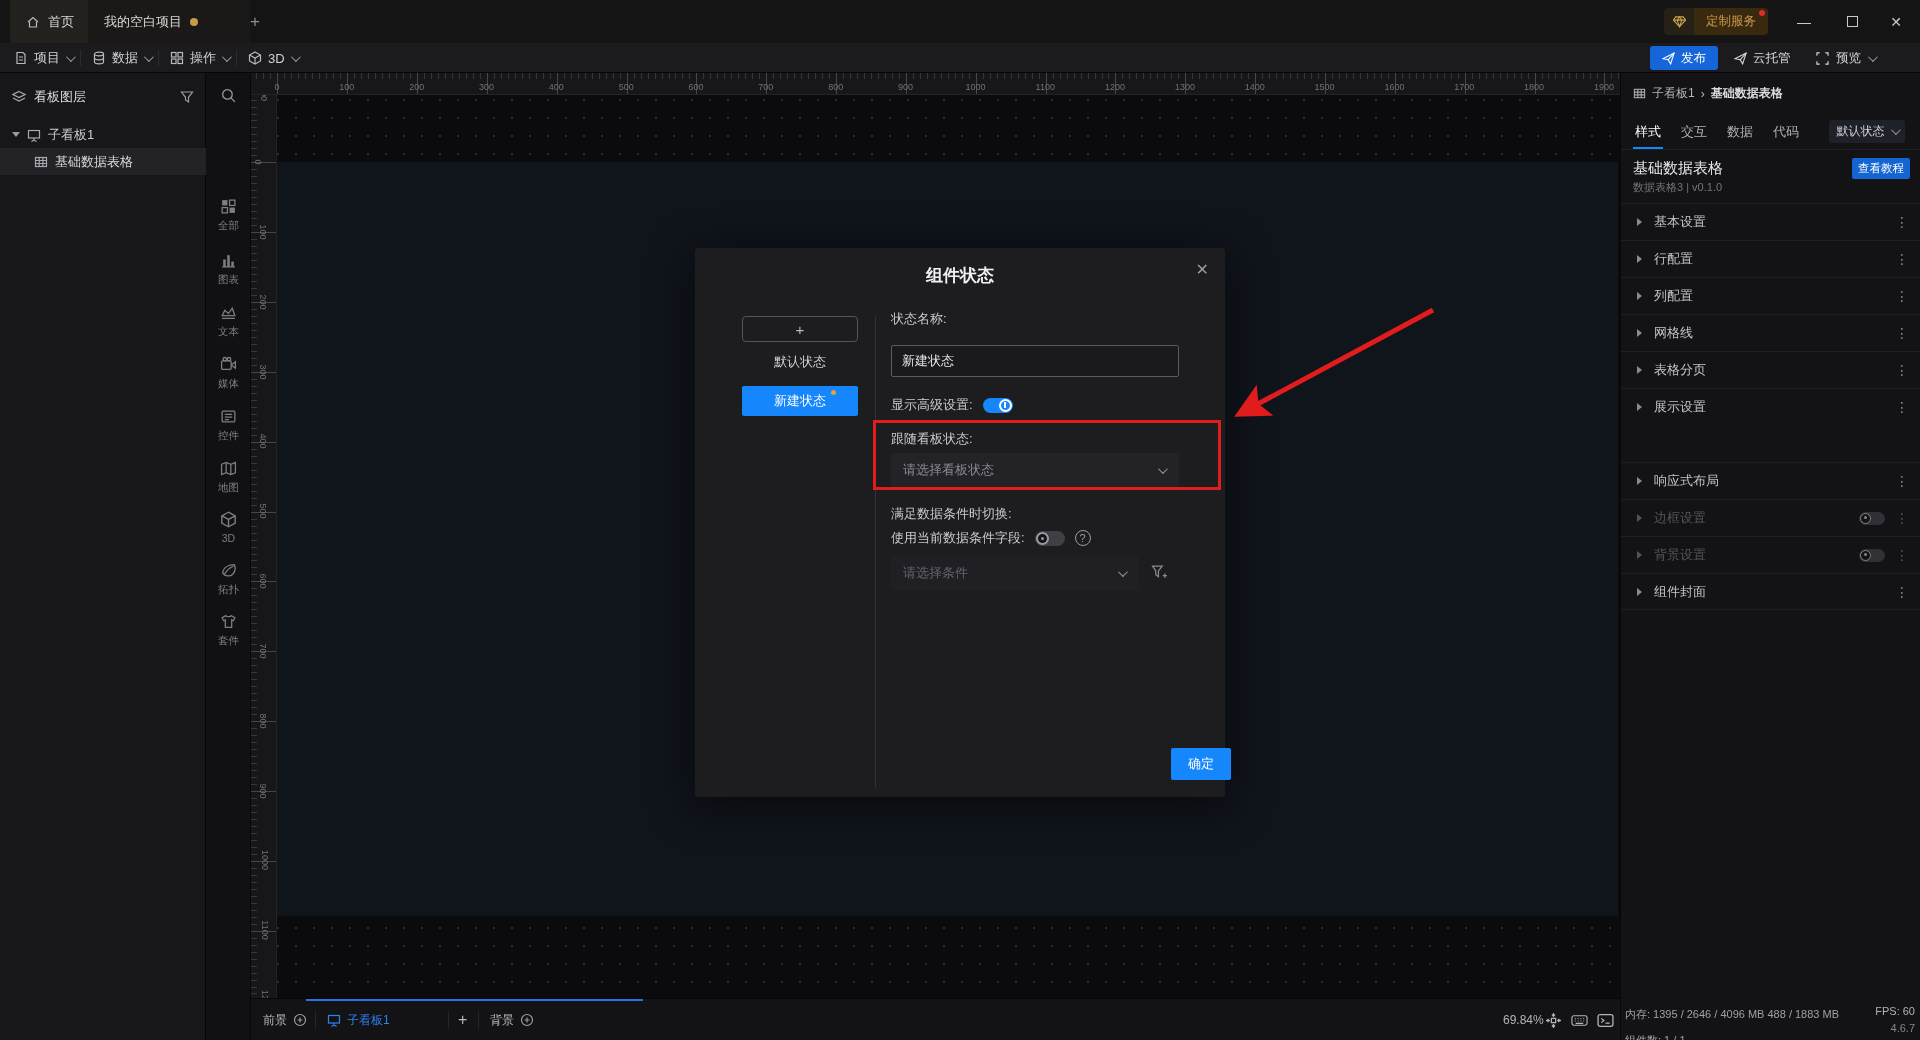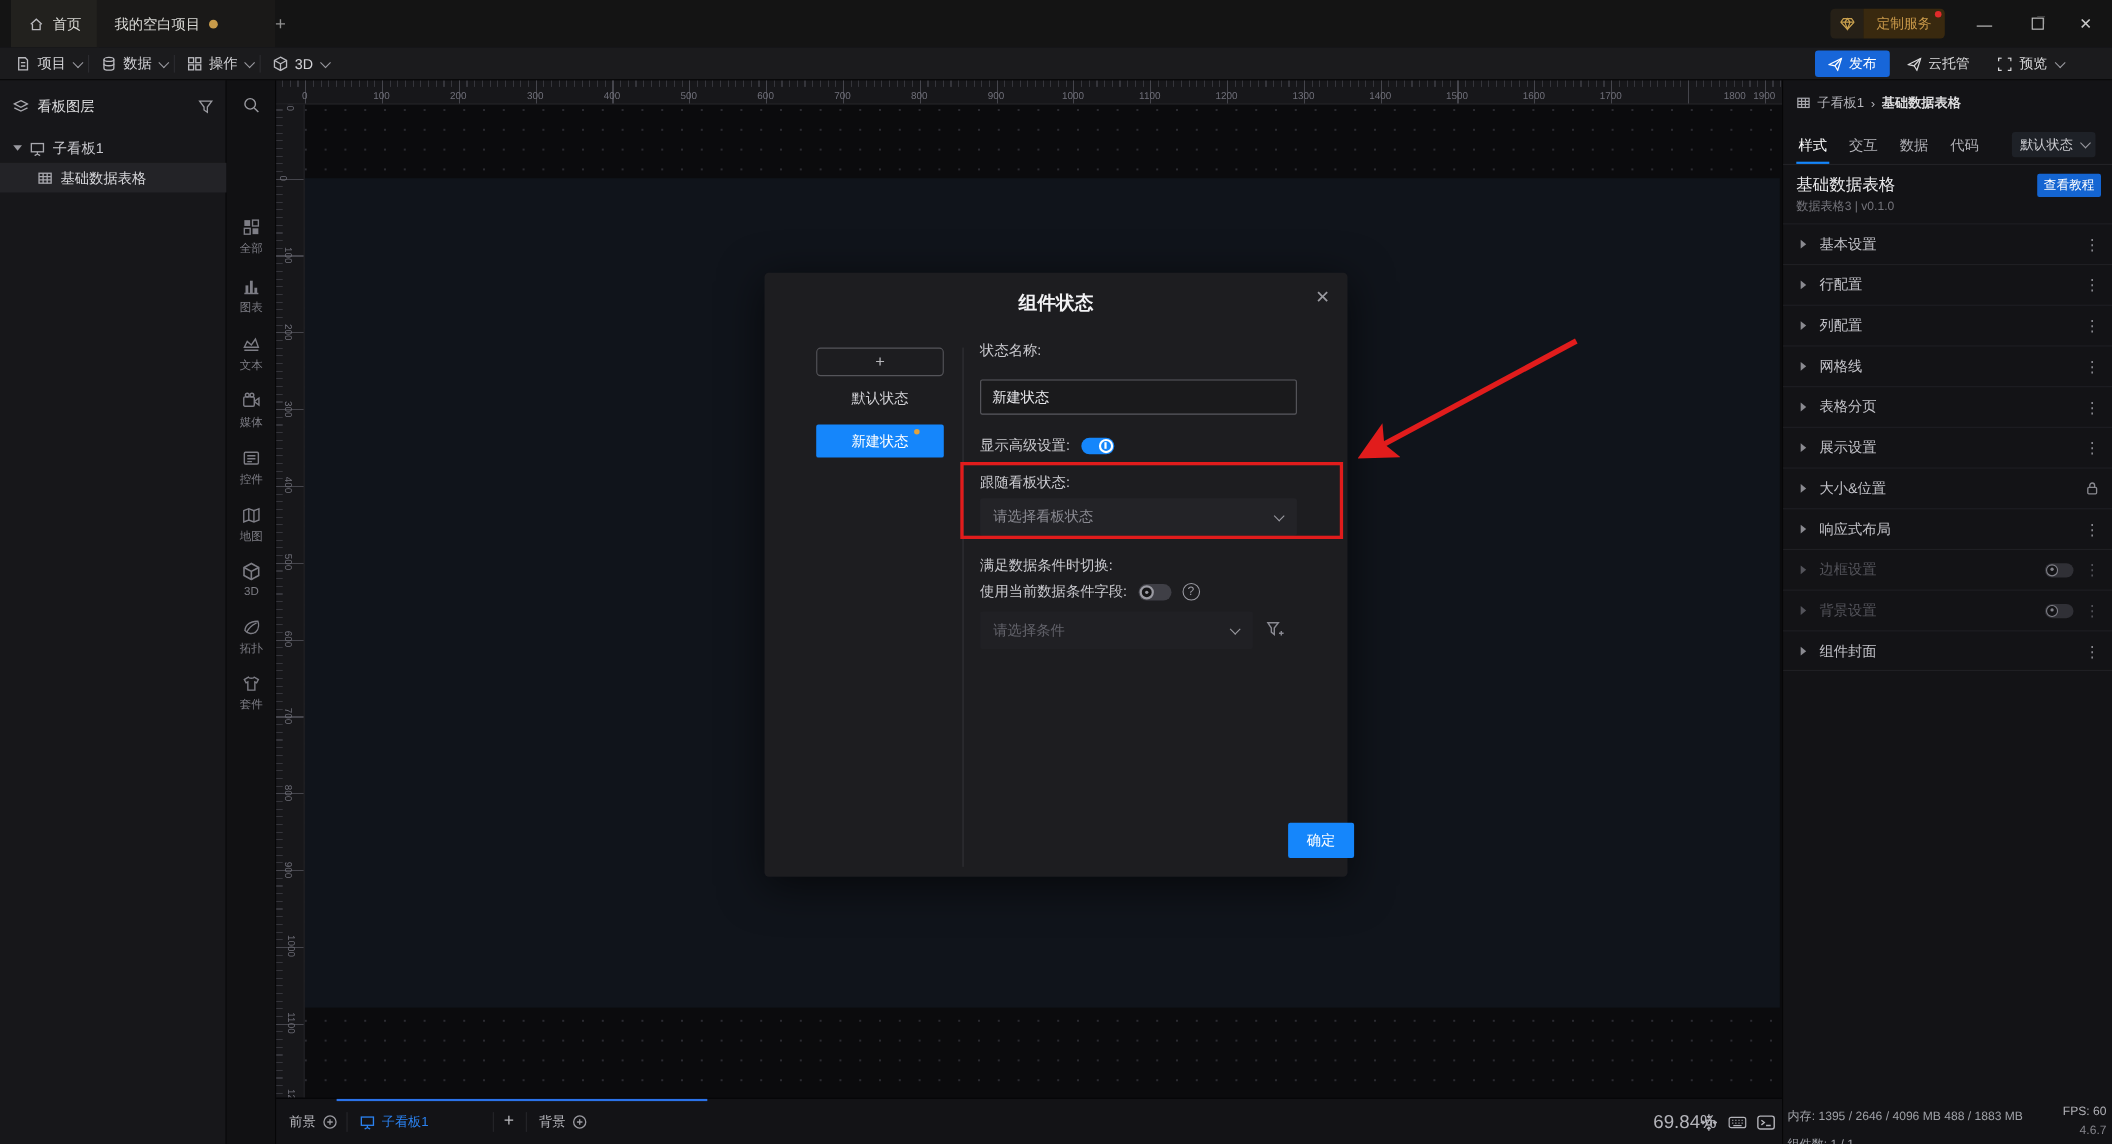--- a/index.html
+++ b/index.html
@@ -67,21 +67,21 @@
   #vticks-maj { position:absolute; top:-631.4px; left:0; height:2200px; width:26px;
     background:repeating-linear-gradient(180deg,#45454c 0 1px,transparent 1px 69.84px); }
 
   
   #statusbar { left:251px; top:998px; width:1369px; height:42px; background:#131316; border-top:1px solid #060607; }
   #sb-scroll { left:55px; top:0; width:337px; height:2px; background:#2b72e8; }
   .sbitem { top:0; height:42px; display:flex; align-items:center; gap:6px; font-size:12px; color:#b8b8bd; }
   .sbsep { top:12px; width:1px; height:18px; background:#26262a; }
   #sb-boardtab { color:#2b82f0; }
   .circplus { width:14px; height:14px; color:#9a9aa0; }
-  #sb-zoom { font-size:17px; color:#b4b4ba; }
+  #sb-zoom { font-size:12px; color:#b4b4ba; }
   .sb-tool { width:17px; height:17px; color:#b4b4ba; }
 
   
   #rightpanel { left:1620px; top:73px; width:300px; height:967px; background:#131316; border-left:1px solid #060607; }
   #rp-breadcrumb { left:12px; top:12px; display:flex; align-items:center; gap:6px; font-size:12px; color:#b5b5bb; }
   #rp-breadcrumb b { color:#dcdcde; font-weight:bold; }
   #rp-tabs { left:0px; top:44px; width:300px; height:33px; border-bottom:1px solid #222226; }
   .rtab { position:absolute; top:6px; font-size:13px; color:#b0b0b6; }
   .rtab.active { color:#fff; }
   #rtab-underline { position:absolute; left:12px; top:30px; width:30px; height:2px; background:#1586fb; }
@@ -426,21 +426,21 @@
           <span class="hlab" style="left: 584.72px;">800</span>
           <span class="hlab" style="left: 654.56px;">900</span>
           <span class="hlab" style="left: 724.4px;">1000</span>
           <span class="hlab" style="left: 794.24px;">1100</span>
           <span class="hlab" style="left: 864.08px;">1200</span>
           <span class="hlab" style="left: 933.92px;">1300</span>
           <span class="hlab" style="left: 1003.76px;">1400</span>
           <span class="hlab" style="left: 1073.6px;">1500</span>
           <span class="hlab" style="left: 1143.44px;">1600</span>
           <span class="hlab" style="left: 1213.28px;">1700</span>
-          <span class="hlab" style="left: 1283.12px; margin-left: 43px;">1800</span>
+          <span class="hlab" style="left: 1283.12px;">1800</span>
           <span class="hlab" style="left: 1352.96px;">1900</span>
         </div>
     </div>
   </div>
 
   <div id="statusbar" class="abs">
     <div id="sb-scroll" class="abs"></div>
     <div class="abs sbitem" style="left:12px">
       <span>前景</span>
       <span class="circplus" data-icon="plus-circle-icon">
@@ -561,32 +561,20 @@
           <span class="kebab">⋮</span>
         </span>
       </div>
     <div class="abs sect" style="top:315px">
       <span class="tri"></span>
         <span class="slabel">展示设置</span>
       <span class="trail">
           <span class="kebab">⋮</span>
         </span>
       </div>
-    <div class="abs sect" style="top:352px">
-      <span class="tri"></span>
-        <span class="slabel">大小&amp;位置</span>
-      <span class="trail">
-          <span class="lockic" data-icon="lock-icon">
-            <svg viewBox="0 0 14 14">
-              <rect x="3" y="6" width="8" height="6" rx="1" fill="none" stroke="currentColor" stroke-width="1.2"></rect>
-              <path d="M4.8 6V4.3a2.2 2.2 0 0 1 4.4 0V6" fill="none" stroke="currentColor" stroke-width="1.2"></path>
-            </svg>
-          </span>
-        </span>
-      </div>
     <div class="abs sect" style="top:389px">
       <span class="tri"></span>
         <span class="slabel">响应式布局</span>
       <span class="trail">
           <span class="kebab">⋮</span>
         </span>
       </div>
     <div class="abs sect disabled" style="top:426px">
       <span class="tri"></span>
         <span class="slabel">边框设置</span>

